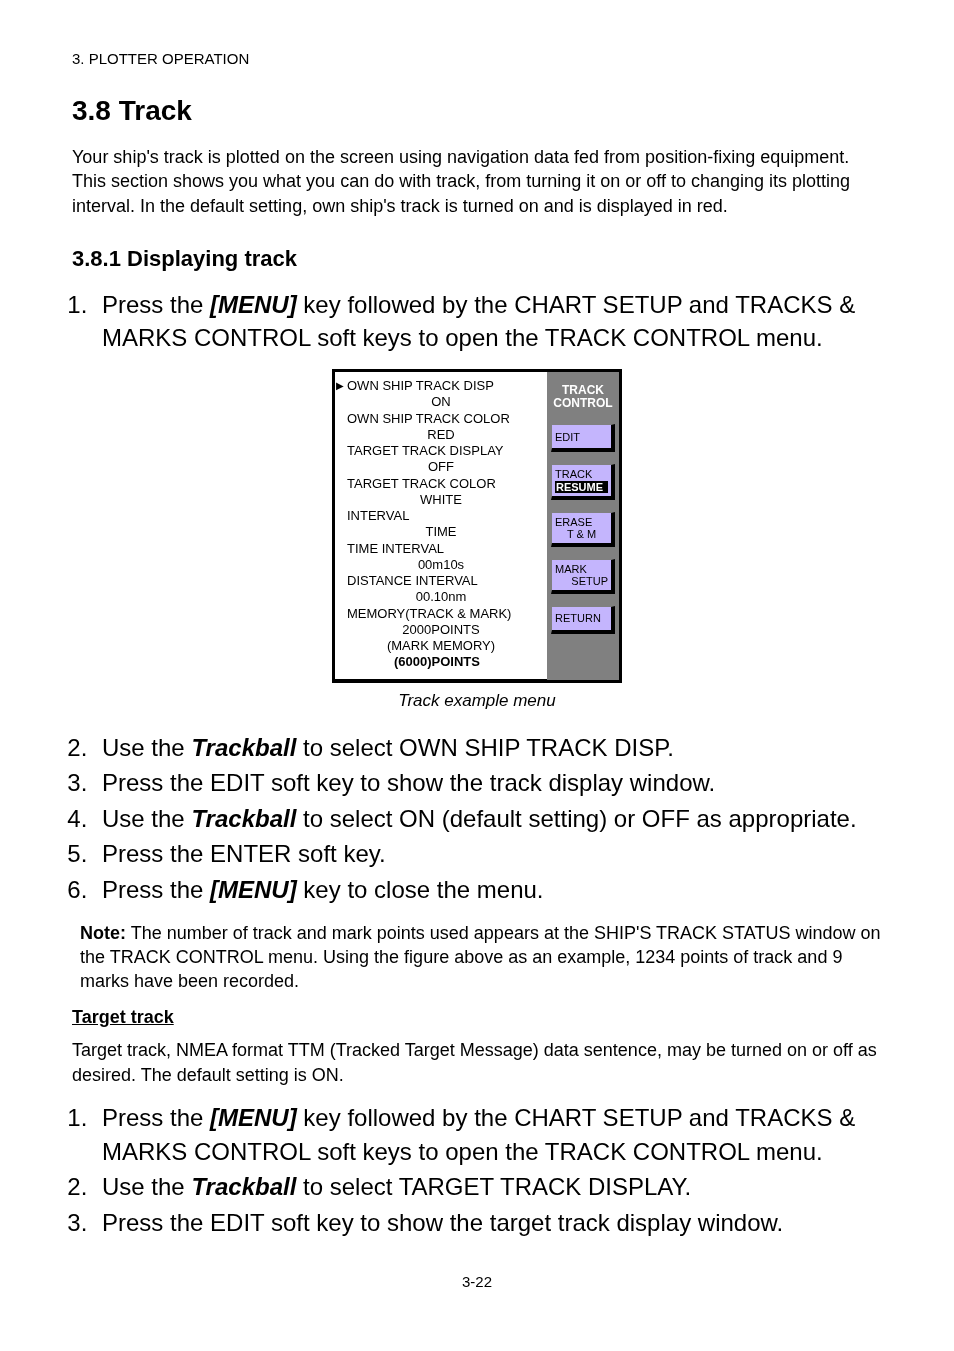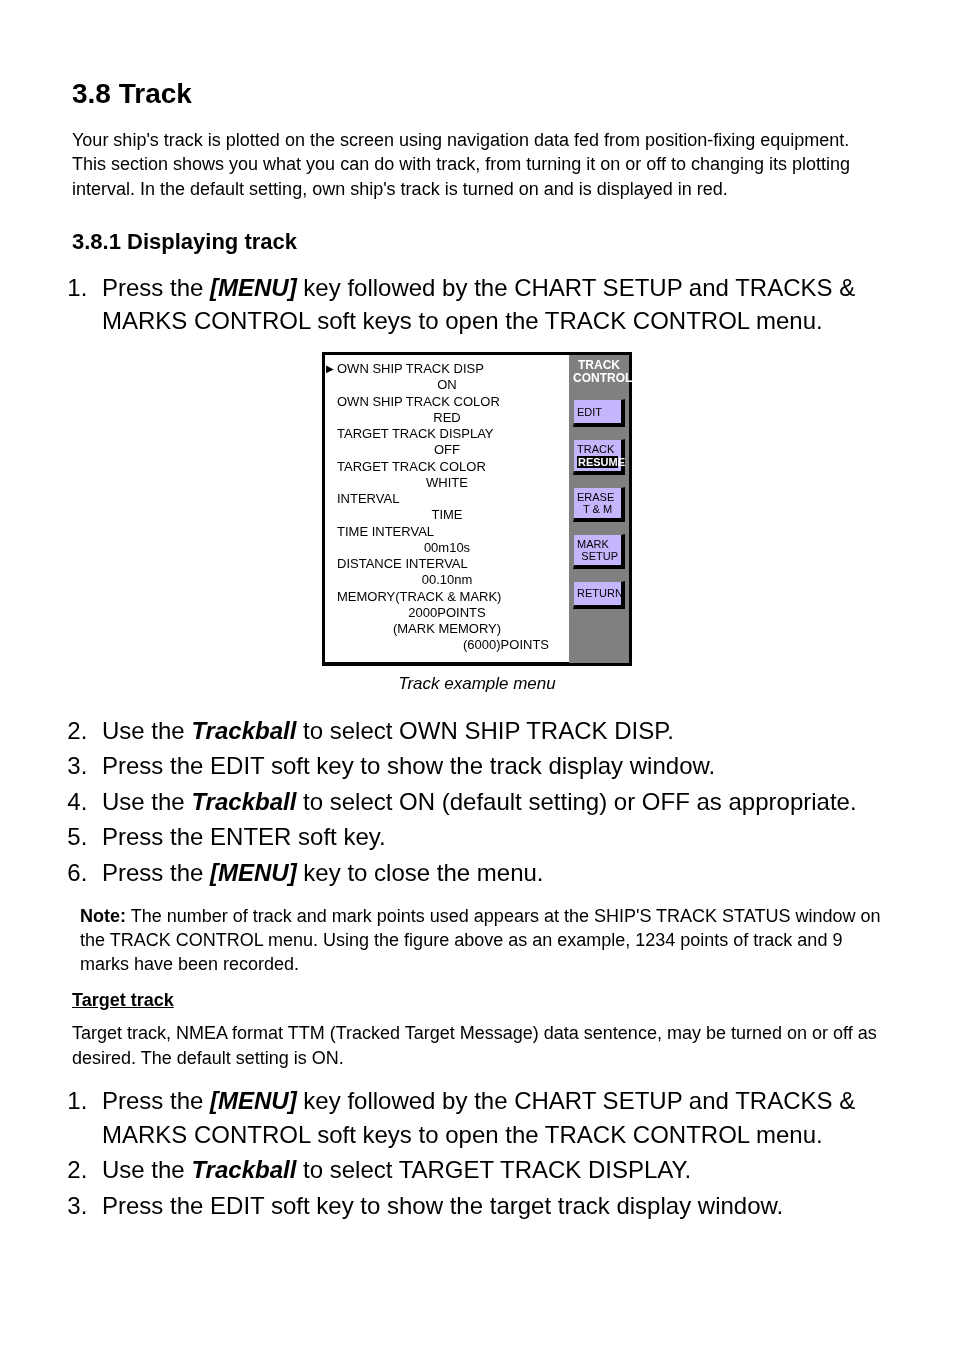--- a/index.html
+++ b/index.html
@@ -67,21 +67,21 @@
     display: flex;
     justify-content: center;
     margin: 14px 0 8px 0;
   }
   .menu-box {
     display: flex;
     border: 3px solid #000;
     font-family: Arial, Helvetica, sans-serif;
   }
   .menu-left {
-    width: 244px;
+    width: 212px;
     font-size: 13px;
     line-height: 1.25;
   }
   .menu-top-block {
     padding: 6px 12px 8px 12px;
   }
   .menu-divider {
     border-top: 1.5px solid #000;
   }
   .menu-bottom-block {
@@ -94,26 +94,26 @@
     content: "▶";
     font-size: 10px;
     position: absolute;
     margin-left: -11px;
     margin-top: 2px;
   }
   .row.pointer { position: relative; }
   .row.bold { font-weight: bold; }
 
   .menu-right {
-    width: 60px;
+    width: 72px;
     background: #808080;
     display: flex;
     flex-direction: column;
     align-items: stretch;
-    padding: 4px 4px 4px 4px;
+    padding: 12px 4px 4px 4px;
     gap: 12px;
   }
   .sk-title {
     color: #fff;
     font-weight: bold;
     font-size: 12px;
     text-align: center;
     line-height: 1.1;
     padding: 0 0 2px 0;
   }
@@ -150,20 +150,21 @@
     text-align: center;
     font-size: 15px;
     margin-top: 34px;
   }
 </style>
 </head>
 <body>
 
 <div class="page">
 
+  <div class="header-line">3. PLOTTER OPERATION</div>
 
   <div class="section-title">3.8 Track</div>
 
   <div class="body-text">Your ship's track is plotted on the screen using navigation data fed from position-fixing equipment. This section shows you what you can do with track, from turning it on or off to changing its plotting interval. In the default setting, own ship's track is turned on and is displayed in red.</div>
 
   <div class="subsection-title">3.8.1 Displaying track</div>
 
 
   <ol class="steps">
     <li>
@@ -185,21 +186,21 @@
           <span class="row centered">WHITE</span>
           <span class="row" style="text-align:left">INTERVAL</span>
           <span class="row centered">TIME</span>
           <span class="row" style="text-align:left">TIME INTERVAL</span>
           <span class="row centered">00m10s</span>
           <span class="row" style="text-align:left">DISTANCE INTERVAL</span>
           <span class="row centered">00.10nm</span>
           <span class="row" style="text-align:left">MEMORY(TRACK &amp; MARK)</span>
           <span class="row centered">2000POINTS</span>
           <span class="row centered">(MARK MEMORY)</span>
-          <span class="row" style="text-align:right; padding-right:8px;">(6000)POINTS</span>
+          <span class="row" style="text-align:center; padding-right:8px;font-weight:bold;">(6000)POINTS</span>
         </div>
         <div class="menu-divider"></div>
       </div>
       <div class="menu-right">
         <div class="sk-title">
           <span>TRACK</span><br>
           <span>CONTROL</span>
         </div>
         <div class="sk-btn">
           <span>EDIT</span>
@@ -250,14 +251,15 @@
   <ol class="steps">
     <li>
       <span>Press the </span><span class="bolditalic">[MENU]</span><span> key followed by the CHART SETUP and TRACKS &amp; MARKS CONTROL soft keys to open the TRACK CONTROL menu.</span>
     </li>
     <li>
       <span>Use the </span><span class="bolditalic">Trackball</span><span> to select TARGET TRACK DISPLAY.</span>
     </li>
     <li>Press the EDIT soft key to show the target track display window.</li>
   </ol>
 
+  <div class="pageno">3-22</div>
 
 </div>
 
 </body></html>

